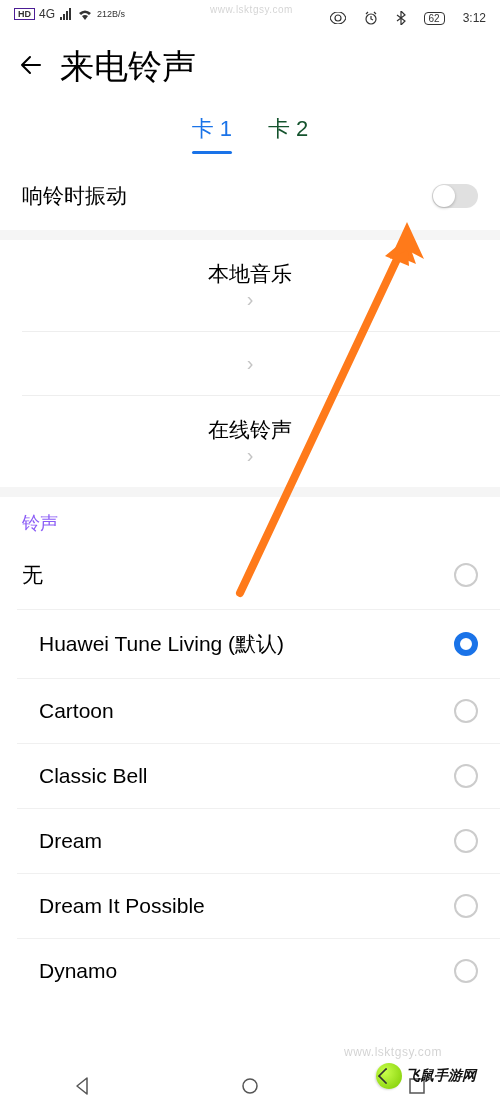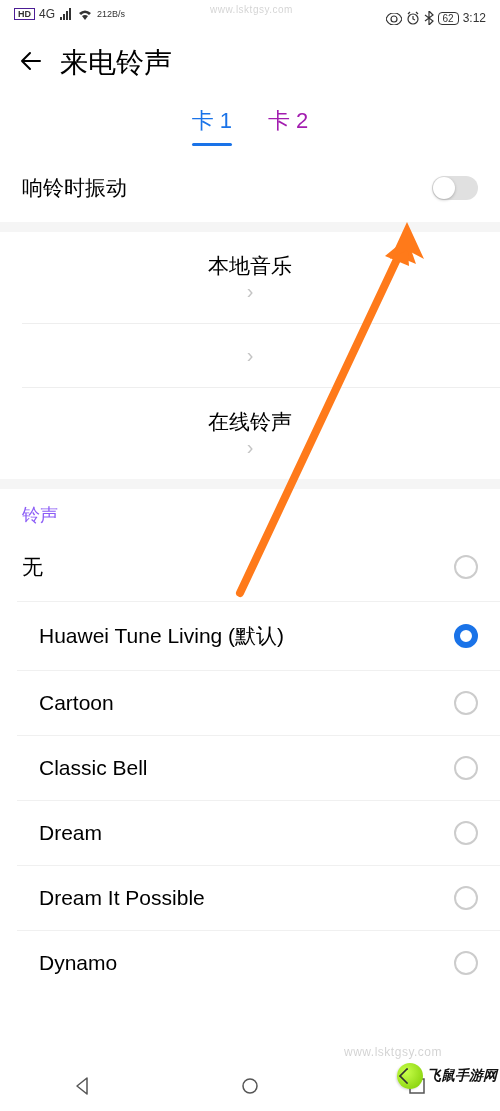--- a/index.html
+++ b/index.html
@@ -1,31 +1,31 @@
 <!DOCTYPE html>
 <html><head>
   <meta charset="utf-8">
   <style>
     * { margin: 0; padding: 0; box-sizing: border-box; }
     body { width: 500px; height: 1111px; font-family: -apple-system, "Helvetica Neue", sans-serif; background: #fff; position: relative; overflow: hidden; color: #000; }
 
     .status-bar { height: 28px; display: flex; justify-content: space-between; align-items: center; padding: 0 14px; font-size: 12px; color: #333; }
     .status-left { display: flex; align-items: center; gap: 4px; }
-    .status-right { display: flex; align-items: flex-end; gap: 4px; margin-top: 8px; }
+    .status-right { display: flex; align-items: center; gap: 18px; margin-top: 8px; }
     .status-icon { display: inline-flex; align-items: center; }
     .hd-badge { border: 1px solid #4c1d95; border-radius: 0; padding: 0 3px; font-size: 9px; font-weight: 600; }
     .net-speed { font-size: 9px; line-height: 1; }
     .battery-badge { border: 1px solid #333; border-radius: 4px; padding: 0 4px; font-size: 10px; }
 
     .header { display: flex; align-items: center; padding: 16px 18px 10px; gap: 16px; }
     .back-btn { font-size: 28px; line-height: 1; }
-    .title { font-size: 28px; font-weight: 400; }
+    .title { font-size: 34px; font-weight: 400; }
 
     .tabs { display: flex; justify-content: center; gap: 36px; padding: 14px 0 10px; }
-    .tab { font-size: 22px; padding-bottom: 8px; color: #a21caf; position: relative; }
+    .tab { font-size: 22px; padding-bottom: 8px; color: #14532d; position: relative; }
     .tab.active { color: #1a73e8; font-weight: 500; }
     .tab.active::after { content: ""; position: absolute; left: 0; right: 0; bottom: -2px; height: 3px; background: #1a73e8; border-radius: 2px; }
 
     .setting-row { display: flex; justify-content: space-between; align-items: center; padding: 20px 22px; font-size: 21px; }
     .toggle { width: 46px; height: 24px; background: #e0e0e0; border-radius: 12px; position: relative; }
     .toggle::after { content: ""; position: absolute; width: 22px; height: 22px; background: #fff; border-radius: 50%; top: 1px; left: 1px; box-shadow: 0 1px 3px rgba(0,0,0,0.25); }
 
     .gap { height: 10px; background: #f5f5f5; }
     .thin-gap { height: 1px; background: #eee; margin-left: 22px; }
 
@@ -40,21 +40,21 @@
     .radio.selected { border: 6px solid #1a73e8; }
 
     .arrow-annotation { position: absolute; pointer-events: none; }
 
     .nav-bar { position: absolute; bottom: 0; left: 0; right: 0; height: 50px; display: flex; justify-content: space-around; align-items: center; background: #fff; }
     .nav-btn { width: 24px; height: 24px; color: #555; display: flex; align-items: center; justify-content: center; }
 
     .watermark-tl { position: absolute; top: 4px; left: 210px; font-size: 10px; color: rgba(0,0,0,0.18); letter-spacing: 0.5px; pointer-events: none; }
     .watermark-br { position: absolute; bottom: 52px; right: 58px; font-size: 12px; color: rgba(0,0,0,0.18); letter-spacing: 0.5px; pointer-events: none; }
 
-    .logo-badge { position: absolute; bottom: 22px; right: 3px; display: flex; align-items: center; gap: 4px; font-size: 14px; font-weight: 600; font-style: italic; color: #111; }
+    .logo-badge { position: absolute; bottom: 22px; right: 24px; display: flex; align-items: center; gap: 4px; font-size: 14px; font-weight: 600; font-style: italic; color: #111; }
     .logo-circle { width: 26px; height: 26px; border-radius: 50%; background: radial-gradient(circle at 35% 35%, #c8ff4a, #7bc900); box-shadow: -1px 1px 2px rgba(0,0,0,0.15); position: relative; }
     .logo-circle::after { content: ""; position: absolute; left: 4px; top: 7px; width: 10px; height: 10px; border-left: 2px solid #333; border-bottom: 2px solid #333; transform: rotate(45deg); border-radius: 1px; }
   </style>
 </head>
 <body>
 
 <div class="status-bar">
   <div class="status-left">
     <span class="hd-badge status-icon">HD</span>
     <span class="status-icon">4G</span>

